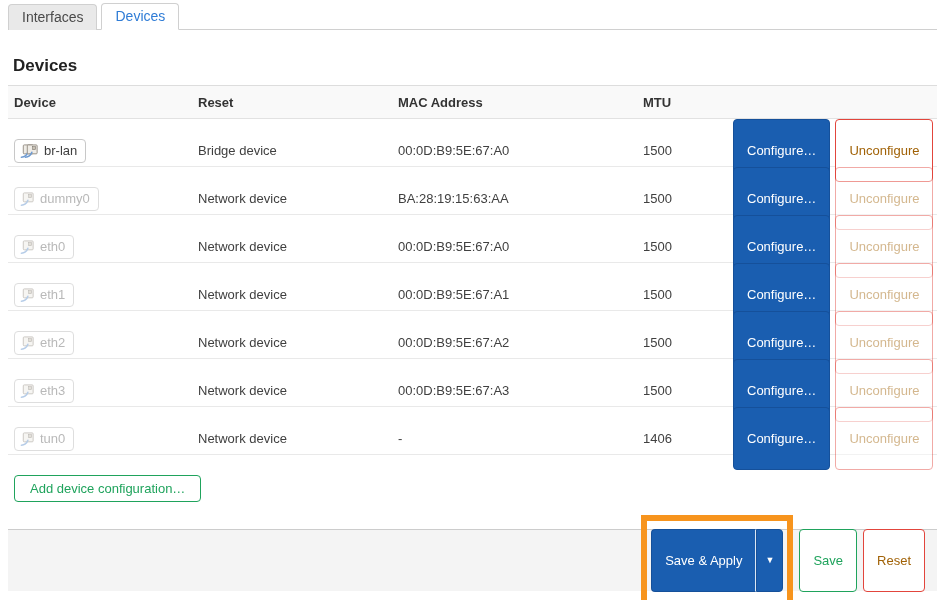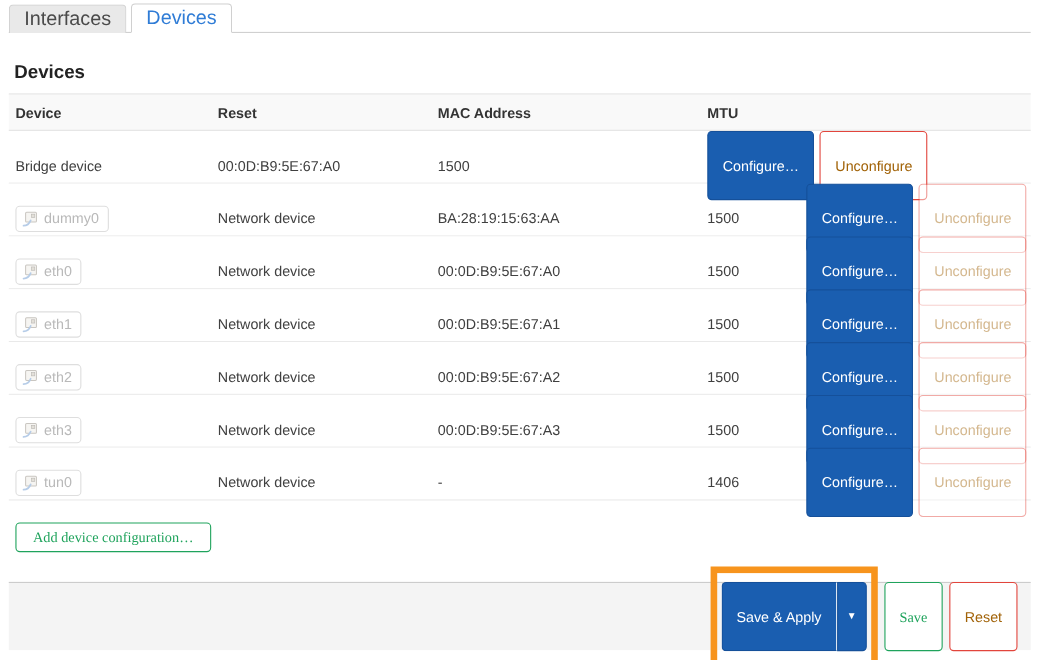--- a/index.html
+++ b/index.html
@@ -13,21 +13,21 @@
   }
   .page { padding: 0 8px; }
 
   
   .tabs {
     display: flex; gap: 4px; align-items: flex-end;
     padding-top: 3px;
     border-bottom: 1px solid #d0d0d0;
   }
   .tab {
-    font-size: 18px; color: #4a4a4a;
+    font-size: 14px; color: #4a4a4a;
     background: #e9e9e9;
     border: 1px solid #d0d0d0; border-bottom: none;
     border-radius: 4px 4px 0 0;
     padding: 5px 13px;
     margin-bottom: -1px;
     cursor: pointer;
     line-height: 15px;
   }
   .tab.active {
     background: #ffffff;
@@ -77,21 +77,21 @@
 
   
   .btn {
     font-family: inherit; font-size: 13px; line-height: 15px;
     border-radius: 4px; padding: 23px 13px; cursor: pointer;
     background: #fff; border: 1px solid transparent;
   }
   .btn-blue { background: #1a5eb0; color: #ffffff; border-color: #15509a; }
   .btn-red  { color: #a16207; border-color: #e2453c; background: #fff; }
   .btn-red.disabled { opacity: 0.45; }
-  .btn-green{ color: #1fa35c; border-color: #1fa35c; background: #fff; font-family: Liberation Serif, serif; }
+  .btn-green{ color: #1fa35c; border-color: #1fa35c; background: #fff; }
   .cell-actions { display: flex; gap: 5px; align-items: center; }
 
   .add-btn { margin: 20px 0 11px 6px; padding: 5px 15px; }
 
   
   .footer {
     margin-top: 16px;
     height: 62px;
     background: #f4f4f4;
     border-top: 1px solid #cccccc;
@@ -133,20 +133,37 @@
   <div class="devtable">
     <div class="tr thead">
         <div class="td">Device</div>
         <div class="td">Reset</div>
         <div class="td">MAC Address</div>
         <div class="td">MTU</div>
         <div class="td"></div>
       </div>
     <div id="rows-container">
   <div class="tr">
+    <div class="td">
+      <span class="pill">
+        <span class="dev-icon">
+          <svg width="15" height="16" viewBox="0 0 16 16" xmlns="http://www.w3.org/2000/svg">
+            <rect x="3.5" y="1.5" width="10.5" height="9.5" rx="1" fill="#efece6" stroke="#948e84"></rect>
+            <rect x="9.2" y="3.4" width="3.2" height="3.2" fill="#c9c2b4" stroke="#77726a" stroke-width="0.6"></rect>
+            <path d="M1.5 14.6 C5 14.6 7.3 12.3 8.4 9.4" stroke="#6f9bd1" stroke-width="1.7" fill="none" stroke-linecap="round"></path>
+          </svg>
+        <svg width="15" height="16" viewBox="0 0 16 16" xmlns="http://www.w3.org/2000/svg">
+            <rect x="3.5" y="1.5" width="10.5" height="9.5" rx="1" fill="#efece6" stroke="#948e84"></rect>
+            <rect x="9.2" y="3.4" width="3.2" height="3.2" fill="#c9c2b4" stroke="#77726a" stroke-width="0.6"></rect>
+            <path d="M1.5 14.6 C5 14.6 7.3 12.3 8.4 9.4" stroke="#6f9bd1" stroke-width="1.7" fill="none" stroke-linecap="round"></path>
+          </svg>
+              </span>
+        <span>br-lan</span>
+      </span>
+    </div>
     <div class="td">Bridge device</div>
     <div class="td">00:0D:B9:5E:67:A0</div>
     <div class="td">1500</div>
     <div class="td cell-actions">
       <button class="btn btn-blue">Configure…</button>
       <button class="btn btn-red">Unconfigure</button>
     </div>
   </div>
 
   <div class="tr down">

